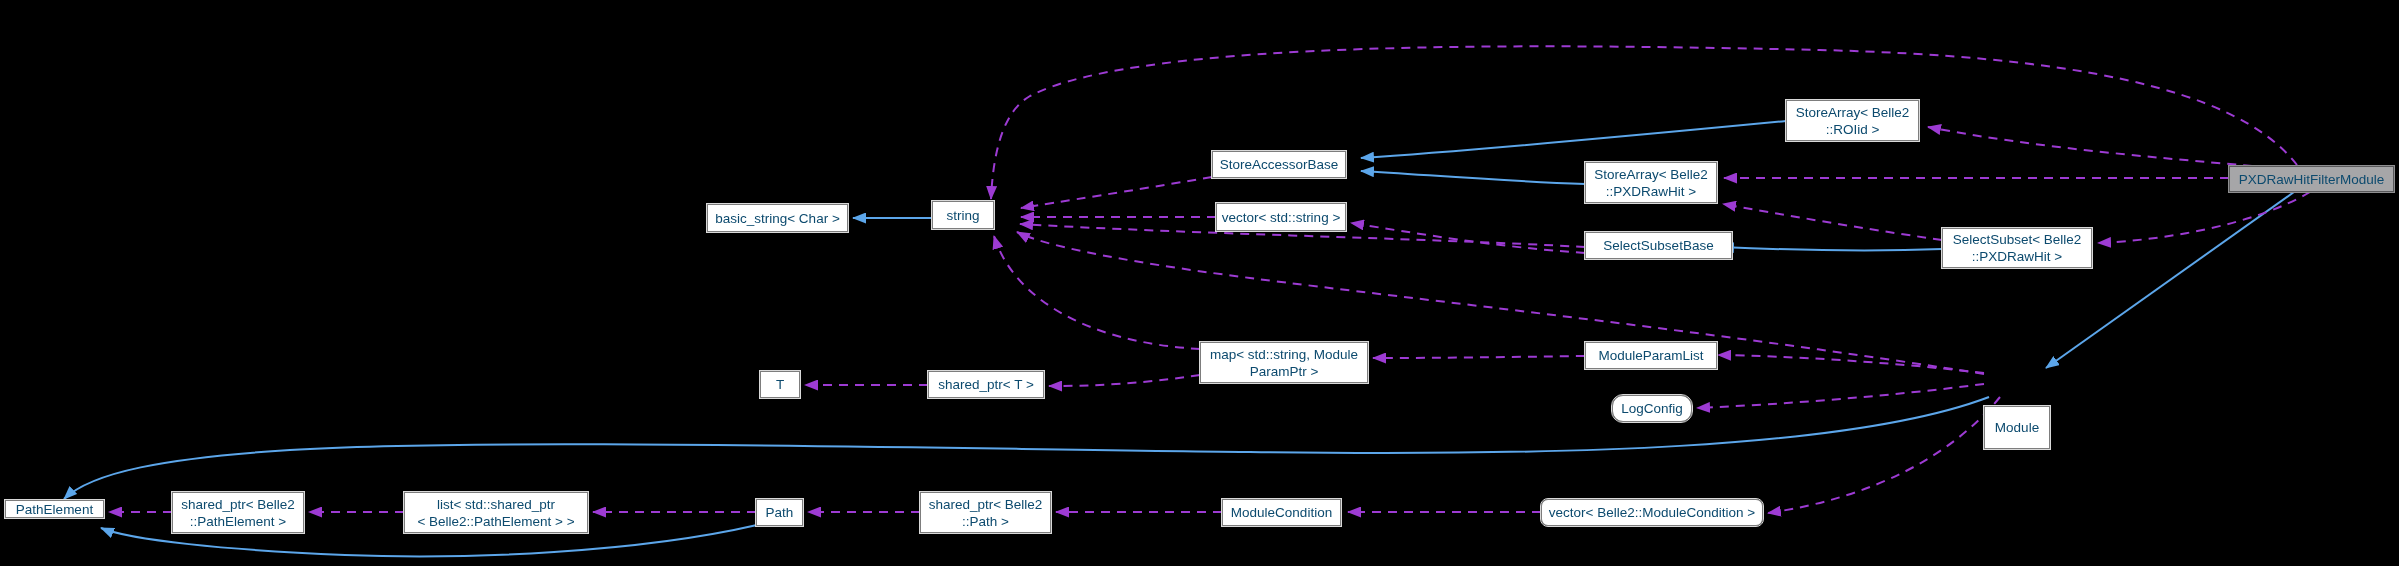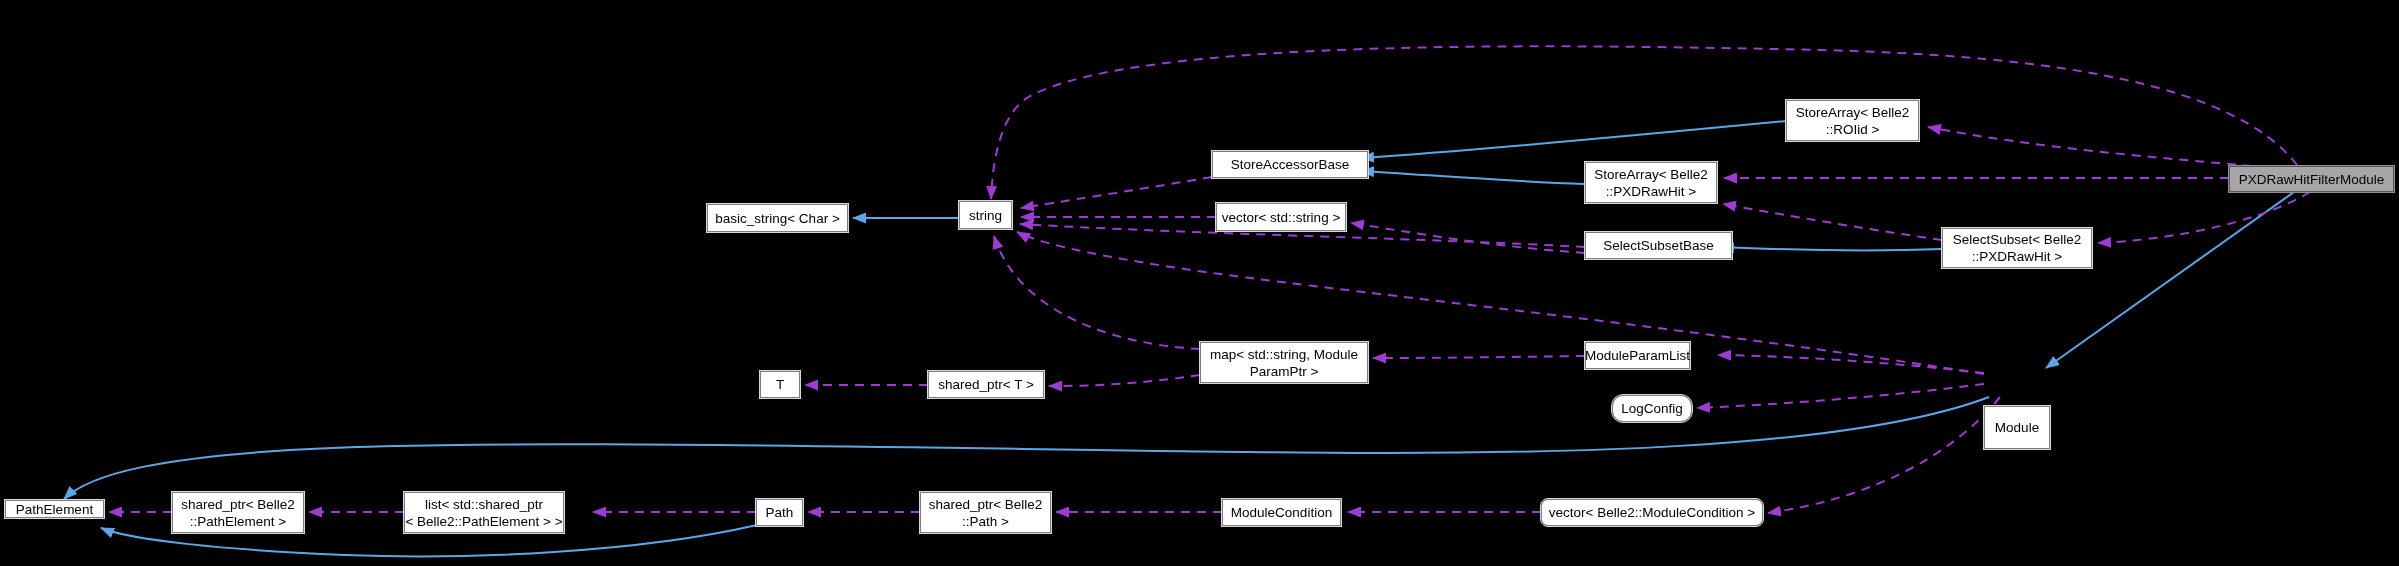--- a/index.html
+++ b/index.html
@@ -10,21 +10,21 @@
     font-family:"Liberation Sans","DejaVu Sans",sans-serif;
     overflow:hidden;
   }
   #edge-layer{position:absolute;left:0;top:0;width:2399px;height:566px;}
   .node{
     position:absolute;
     box-sizing:border-box;
     background:#ffffff;
     border:1px solid #7d7d7d;
     outline:1px solid #d9d9d9;
-    color:#000000;
+    color:#0c4a6e;
     display:flex;
     flex-direction:column;
     align-items:center;
     justify-content:center;
     text-align:center;
     font-size:13.5px;
     line-height:17px;
     white-space:nowrap;
     z-index:2;
     cursor:pointer;
@@ -77,24 +77,24 @@
       <path d="M 172,512 L 109,512" fill="none" stroke="#9d3bd3" stroke-width="2" stroke-dasharray="9,7" marker-end="url(#arrow-usage)"></path>
       <path d="M 2252,166 C 2150,157 2030,147 1928,127" fill="none" stroke="#9d3bd3" stroke-width="2" stroke-dasharray="9,7" marker-end="url(#arrow-usage)"></path>
       <path d="M 2229,178 L 1724,178" fill="none" stroke="#9d3bd3" stroke-width="2" stroke-dasharray="9,7" marker-end="url(#arrow-usage)"></path>
       <path d="M 1942,240 C 1858,228 1785,215 1723,204" fill="none" stroke="#9d3bd3" stroke-width="2" stroke-dasharray="9,7" marker-end="url(#arrow-usage)"></path>
       <path d="M 2310,192 C 2256,224 2168,240 2098,243" fill="none" stroke="#9d3bd3" stroke-width="2" stroke-dasharray="9,7" marker-end="url(#arrow-usage)"></path>
     </svg>
   <div id="node-layer">
       <div class="node" style="left: 707px; top: 204px; width: 141px; height: 28px;">
         <span>basic_string&lt; Char &gt;</span>
       </div>
-      <div class="node" style="left: 959px; top: 201px; width: 53px; height: 28px;">
+      <div class="node" style="left: 932px; top: 201px; width: 62px; height: 28px;">
         <span>string</span>
       </div>
-      <div class="node" style="left: 1212px; top: 151px; width: 156px; height: 27px;">
+      <div class="node" style="left: 1212px; top: 151px; width: 134px; height: 27px;">
         <span>StoreAccessorBase</span>
       </div>
       <div class="node" style="left: 1216px; top: 203px; width: 130px; height: 28px;">
         <span>vector&lt; std::string &gt;</span>
       </div>
       <div class="node" style="left: 1786px; top: 100px; width: 133px; height: 41px;">
         <span>StoreArray&lt; Belle2</span>
         <span>::ROIid &gt;</span>
       </div>
       <div class="node" style="left: 1585px; top: 162px; width: 132px; height: 41px;">
@@ -114,37 +114,37 @@
       <div class="node" style="left: 1200px; top: 342px; width: 168px; height: 41px;">
         <span>map&lt; std::string, Module</span>
         <span>ParamPtr &gt;</span>
       </div>
       <div class="node" style="left: 760px; top: 371px; width: 40px; height: 27px;">
         <span>T</span>
       </div>
       <div class="node" style="left: 928px; top: 371px; width: 116px; height: 27px;">
         <span>shared_ptr&lt; T &gt;</span>
       </div>
-      <div class="node" style="left: 1585px; top: 342px; width: 105px; height: 27px;">
+      <div class="node" style="left: 1585px; top: 342px; width: 132px; height: 27px;">
         <span>ModuleParamList</span>
       </div>
       <div class="node" style="left: 1612px; top: 395px; width: 80px; height: 27px; border-radius: 11px;">
         <span>LogConfig</span>
       </div>
       <div class="node" style="left: 1984px; top: 370px; width: 66px; height: 43px; margin-top: 36px;">
         <span>Module</span>
       </div>
       <div class="node" style="left: 5px; top: 500px; width: 99px; height: 18px;">
         <span>PathElement</span>
       </div>
       <div class="node" style="left: 172px; top: 492px; width: 132px; height: 41px;">
         <span>shared_ptr&lt; Belle2</span>
         <span>::PathElement &gt;</span>
       </div>
-      <div class="node" style="left: 404px; top: 492px; width: 160px; height: 41px;">
+      <div class="node" style="left: 404px; top: 492px; width: 184px; height: 41px;">
         <span>list&lt; std::shared_ptr</span>
         <span>&lt; Belle2::PathElement &gt; &gt;</span>
       </div>
       <div class="node" style="left: 756px; top: 499px; width: 47px; height: 27px;">
         <span>Path</span>
       </div>
       <div class="node" style="left: 920px; top: 492px; width: 131px; height: 41px;">
         <span>shared_ptr&lt; Belle2</span>
         <span>::Path &gt;</span>
       </div>

